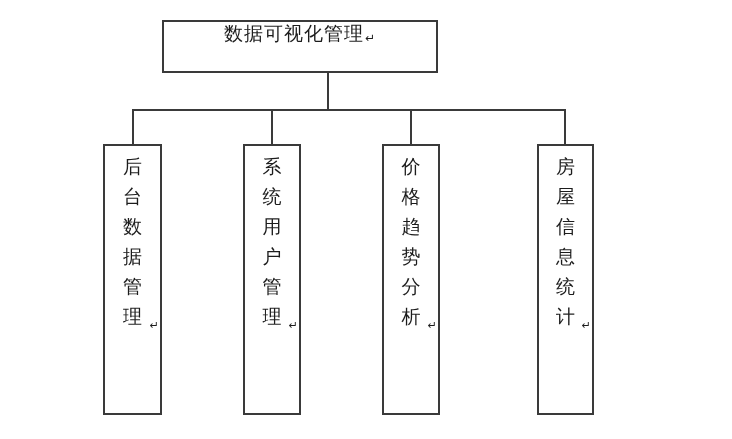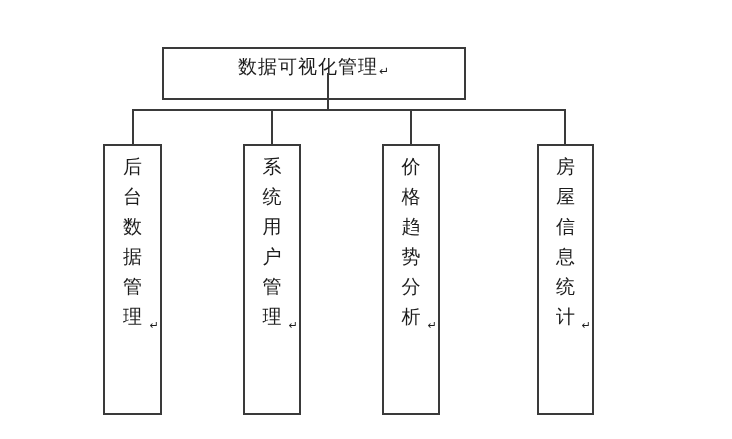--- a/index.html
+++ b/index.html
@@ -18,28 +18,26 @@
   }
   .node {
     position: absolute;
     box-sizing: border-box;
     border: 2px solid var(--line, #3a3a3a);
     background: #ffffff;
   }
   .root-node {
     left: 162px;
     top: 20px;
-    width: 304px;
+    width: 276px;
     height: 53px;
     text-align: center;
-    padding-top: 6px;
     font-size: 19px;
     line-height: 24px;
     letter-spacing: 1px;
-    margin-top: 27px;
   }
   .leaf {
     top: 144px;
     height: 271px;
     padding-top: 6px;
   }
   .leaf-1 { left: 103px; width: 59px; }
   .leaf-2 { left: 243px; width: 58px; }
   .leaf-3 { left: 382px; width: 58px; }
   .leaf-4 { left: 537px; width: 57px; }

